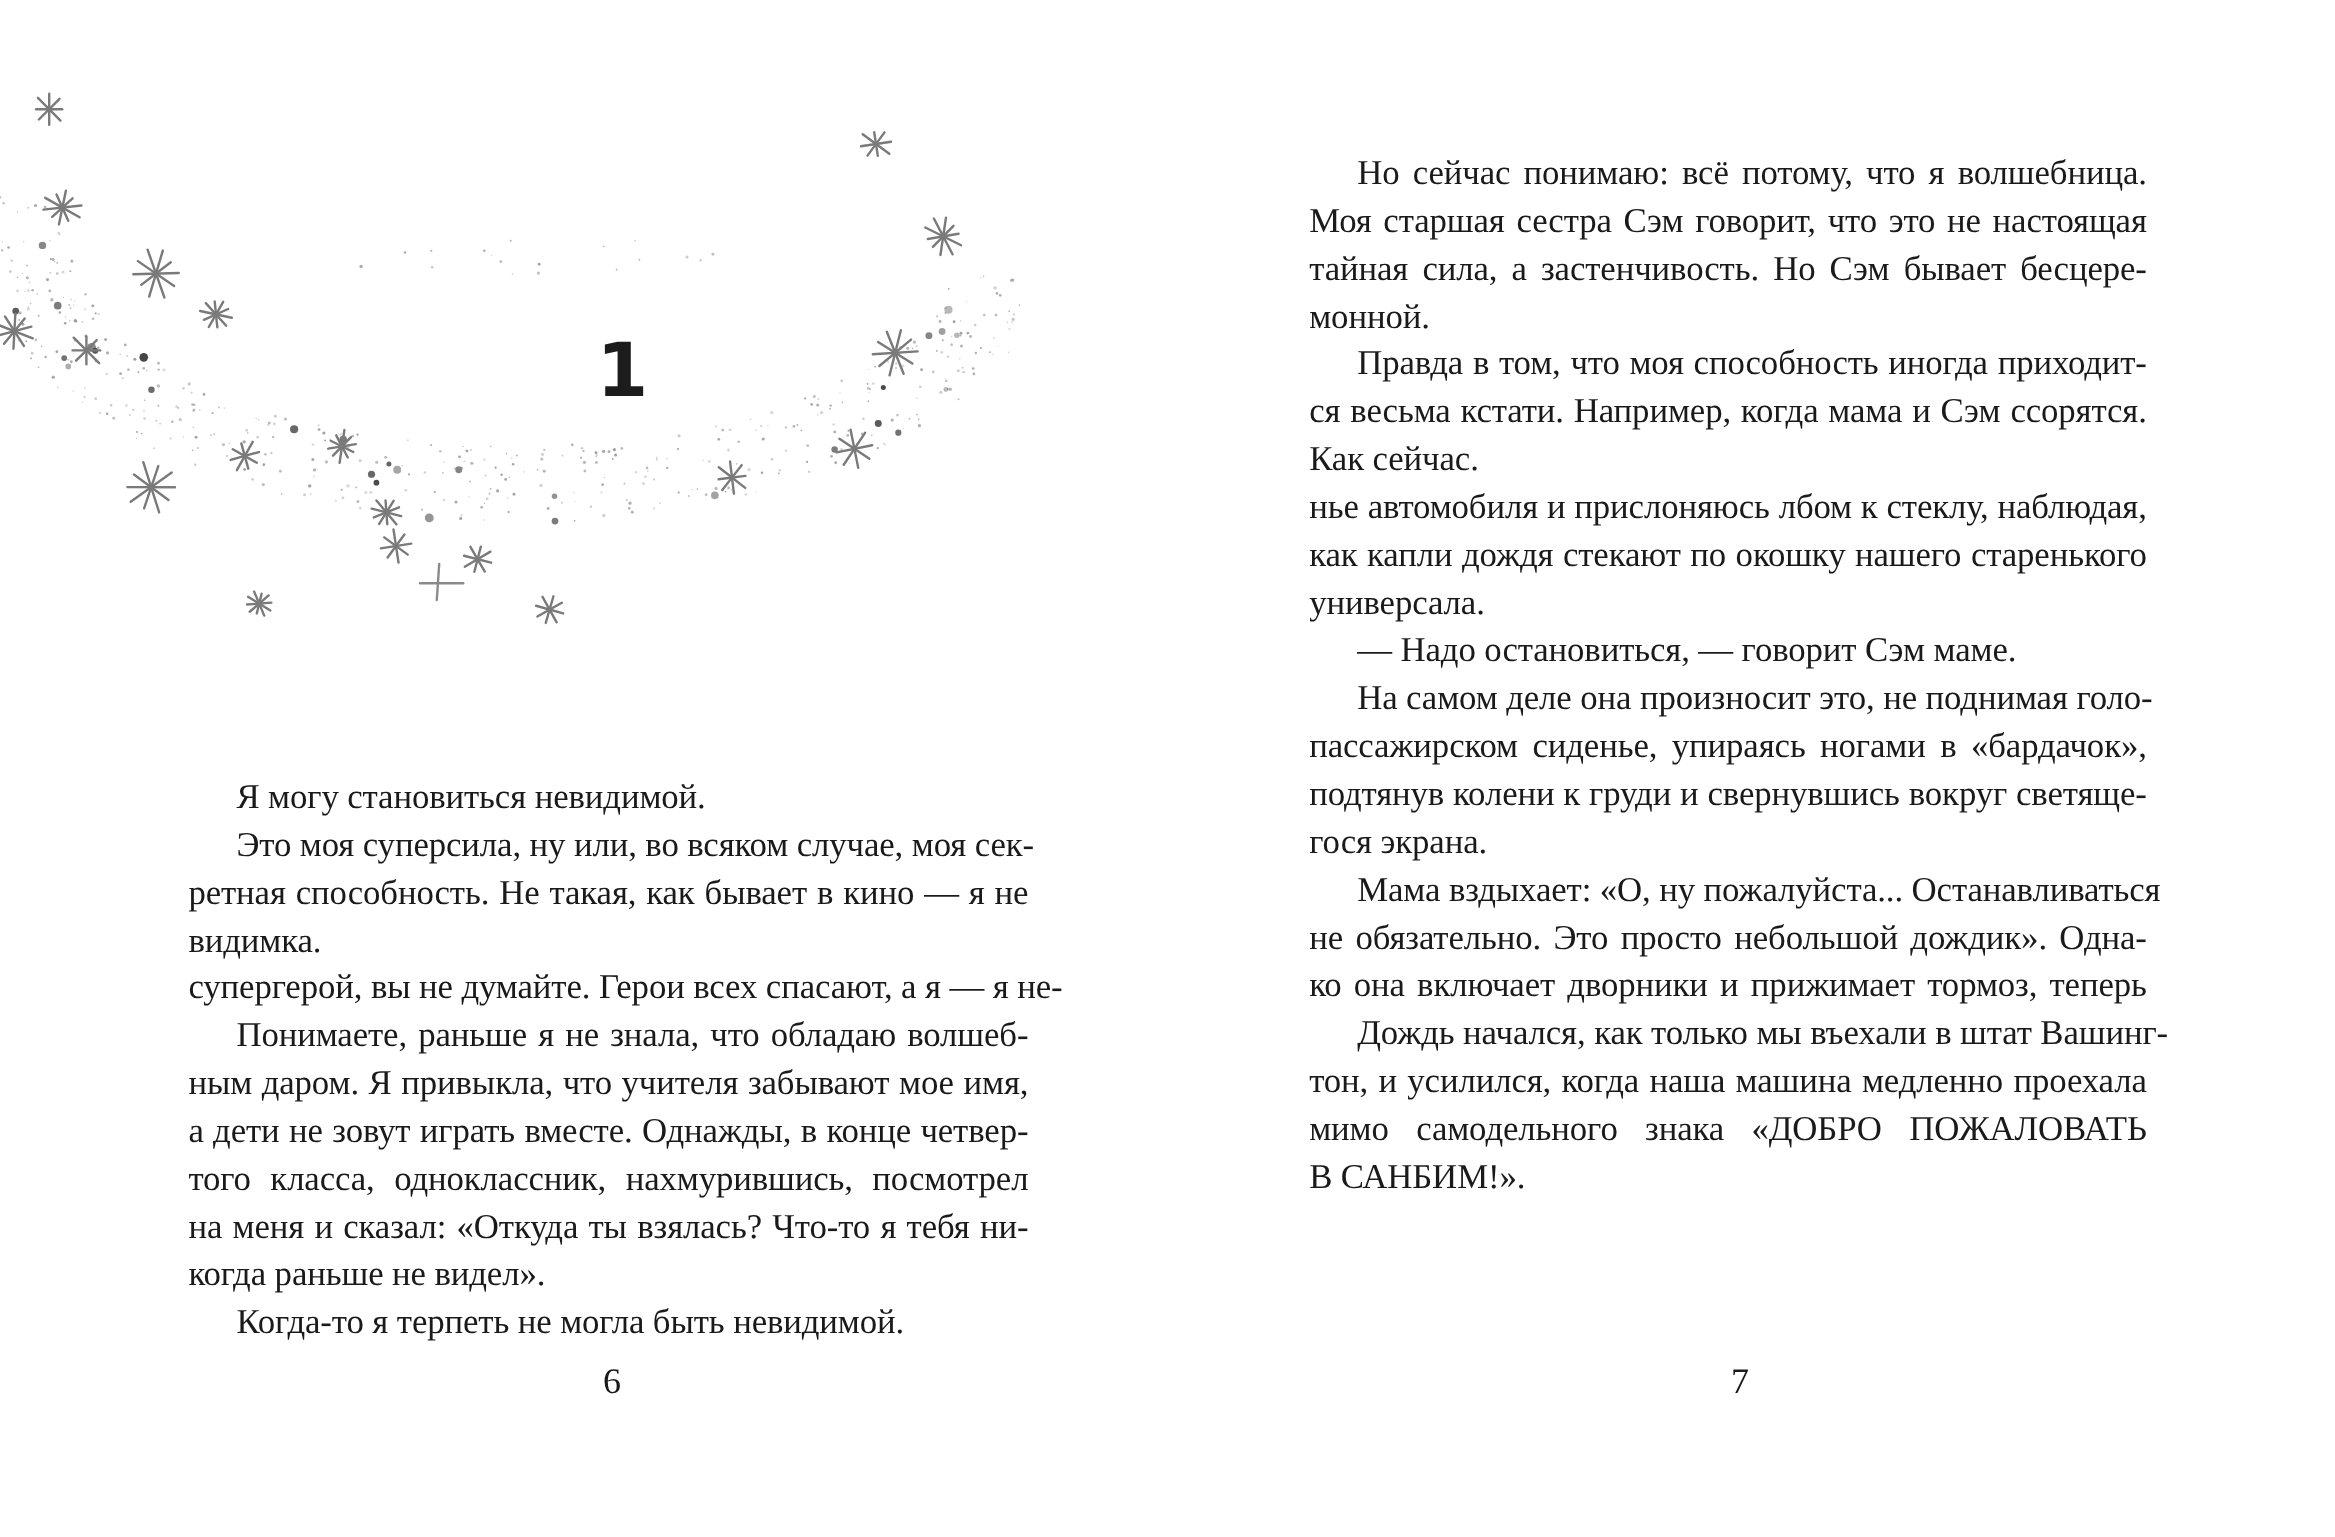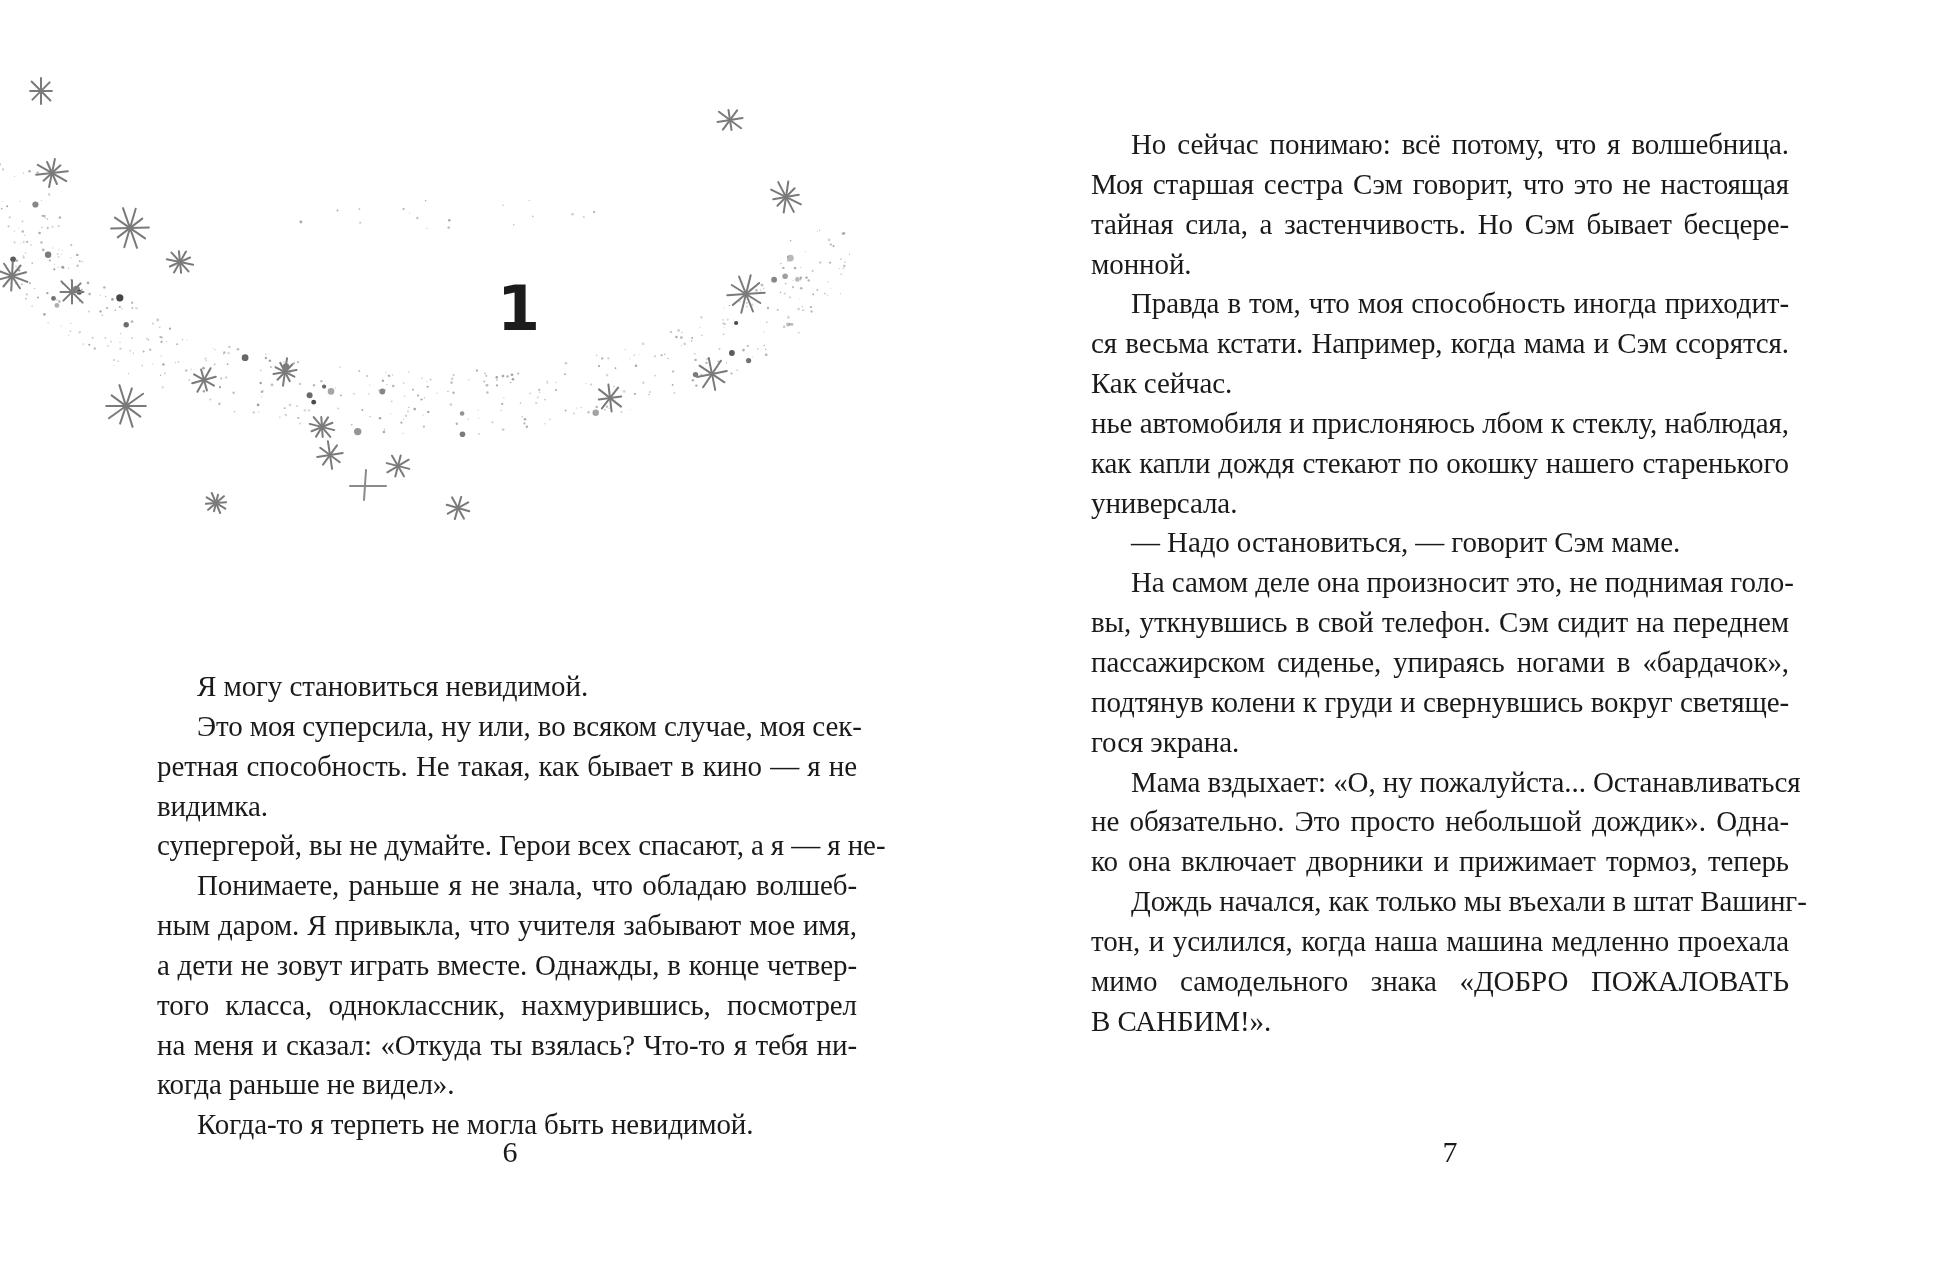--- a/index.html
+++ b/index.html
@@ -9,21 +9,21 @@
   .page-left { left: 0; width: 973px; }
   .page-right { left: 973px; width: 973px; }
 
   .deco { position: absolute; left: 0; top: 0; width: 850px; height: 580px; }
 
   .chapter-num { position: absolute; left: 497px; top: 278px; width: 40px; text-align: center;
                  font-family: "DejaVu Sans", sans-serif; font-weight: bold; font-size: 62px;
                  line-height: 62px; color: #1c1c1c; }
 
   .text-block { position: absolute; font-size: 29px; line-height: 39.85px; letter-spacing: -0.1px; }
-  .left-text { left: 157px; top: 667px; width: 700px; }
+  .left-text { left: 157px; top: 645px; width: 700px; }
   .right-text { left: 118px; top: 125px; width: 698px; }
 
   .line { display: block; white-space: nowrap; text-align: justify; text-align-last: justify; height: 39.85px; }
   .line.last { text-align-last: left; }
   .line.indent { padding-left: 40px; }
 
   .page-number { position: absolute; top: 1135px; font-size: 30px; line-height: 34px; width: 60px; text-align: center; color: #1a1a1a; }
   .pn-left { left: 480px; }
   .pn-right { left: 447px; }
 </style>
@@ -706,21 +706,20 @@
       <span class="line">тайная сила, а застенчивость. Но Сэм бывает бесцере-</span>
       <span class="line last">монной.</span>
       <span class="line indent">Правда в том, что моя способность иногда приходит-</span>
       <span class="line">ся весьма кстати. Например, когда мама и Сэм ссорятся.</span>
       <span class="line last">Как сейчас.</span>
       <span class="line">нье автомобиля и прислоняюсь лбом к стеклу, наблюдая,</span>
       <span class="line">как капли дождя стекают по окошку нашего старенького</span>
       <span class="line last">универсала.</span>
       <span class="line indent last">—  Надо остановиться, — говорит Сэм маме.</span>
       <span class="line indent">На самом деле она произносит это, не поднимая голо-</span>
-      <span class="line">вы, уткнувшись в свой телефон. Сэм сидит на переднем</span>
       <span class="line">пассажирском сиденье, упираясь ногами в «бардачок»,</span>
       <span class="line">подтянув колени к груди и свернувшись вокруг светяще-</span>
       <span class="line last">гося экрана.</span>
       <span class="line indent">Мама вздыхает: «О, ну пожалуйста... Останавливаться</span>
       <span class="line">не обязательно. Это просто небольшой дождик». Одна-</span>
       <span class="line">ко она включает дворники и прижимает тормоз, теперь</span>
       <span class="line indent">Дождь начался, как только мы въехали в штат Вашинг-</span>
       <span class="line">тон, и усилился, когда наша машина медленно проехала</span>
       <span class="line">мимо самодельного знака «ДОБРО ПОЖАЛОВАТЬ</span>
       <span class="line last">В САНБИМ!».</span>

